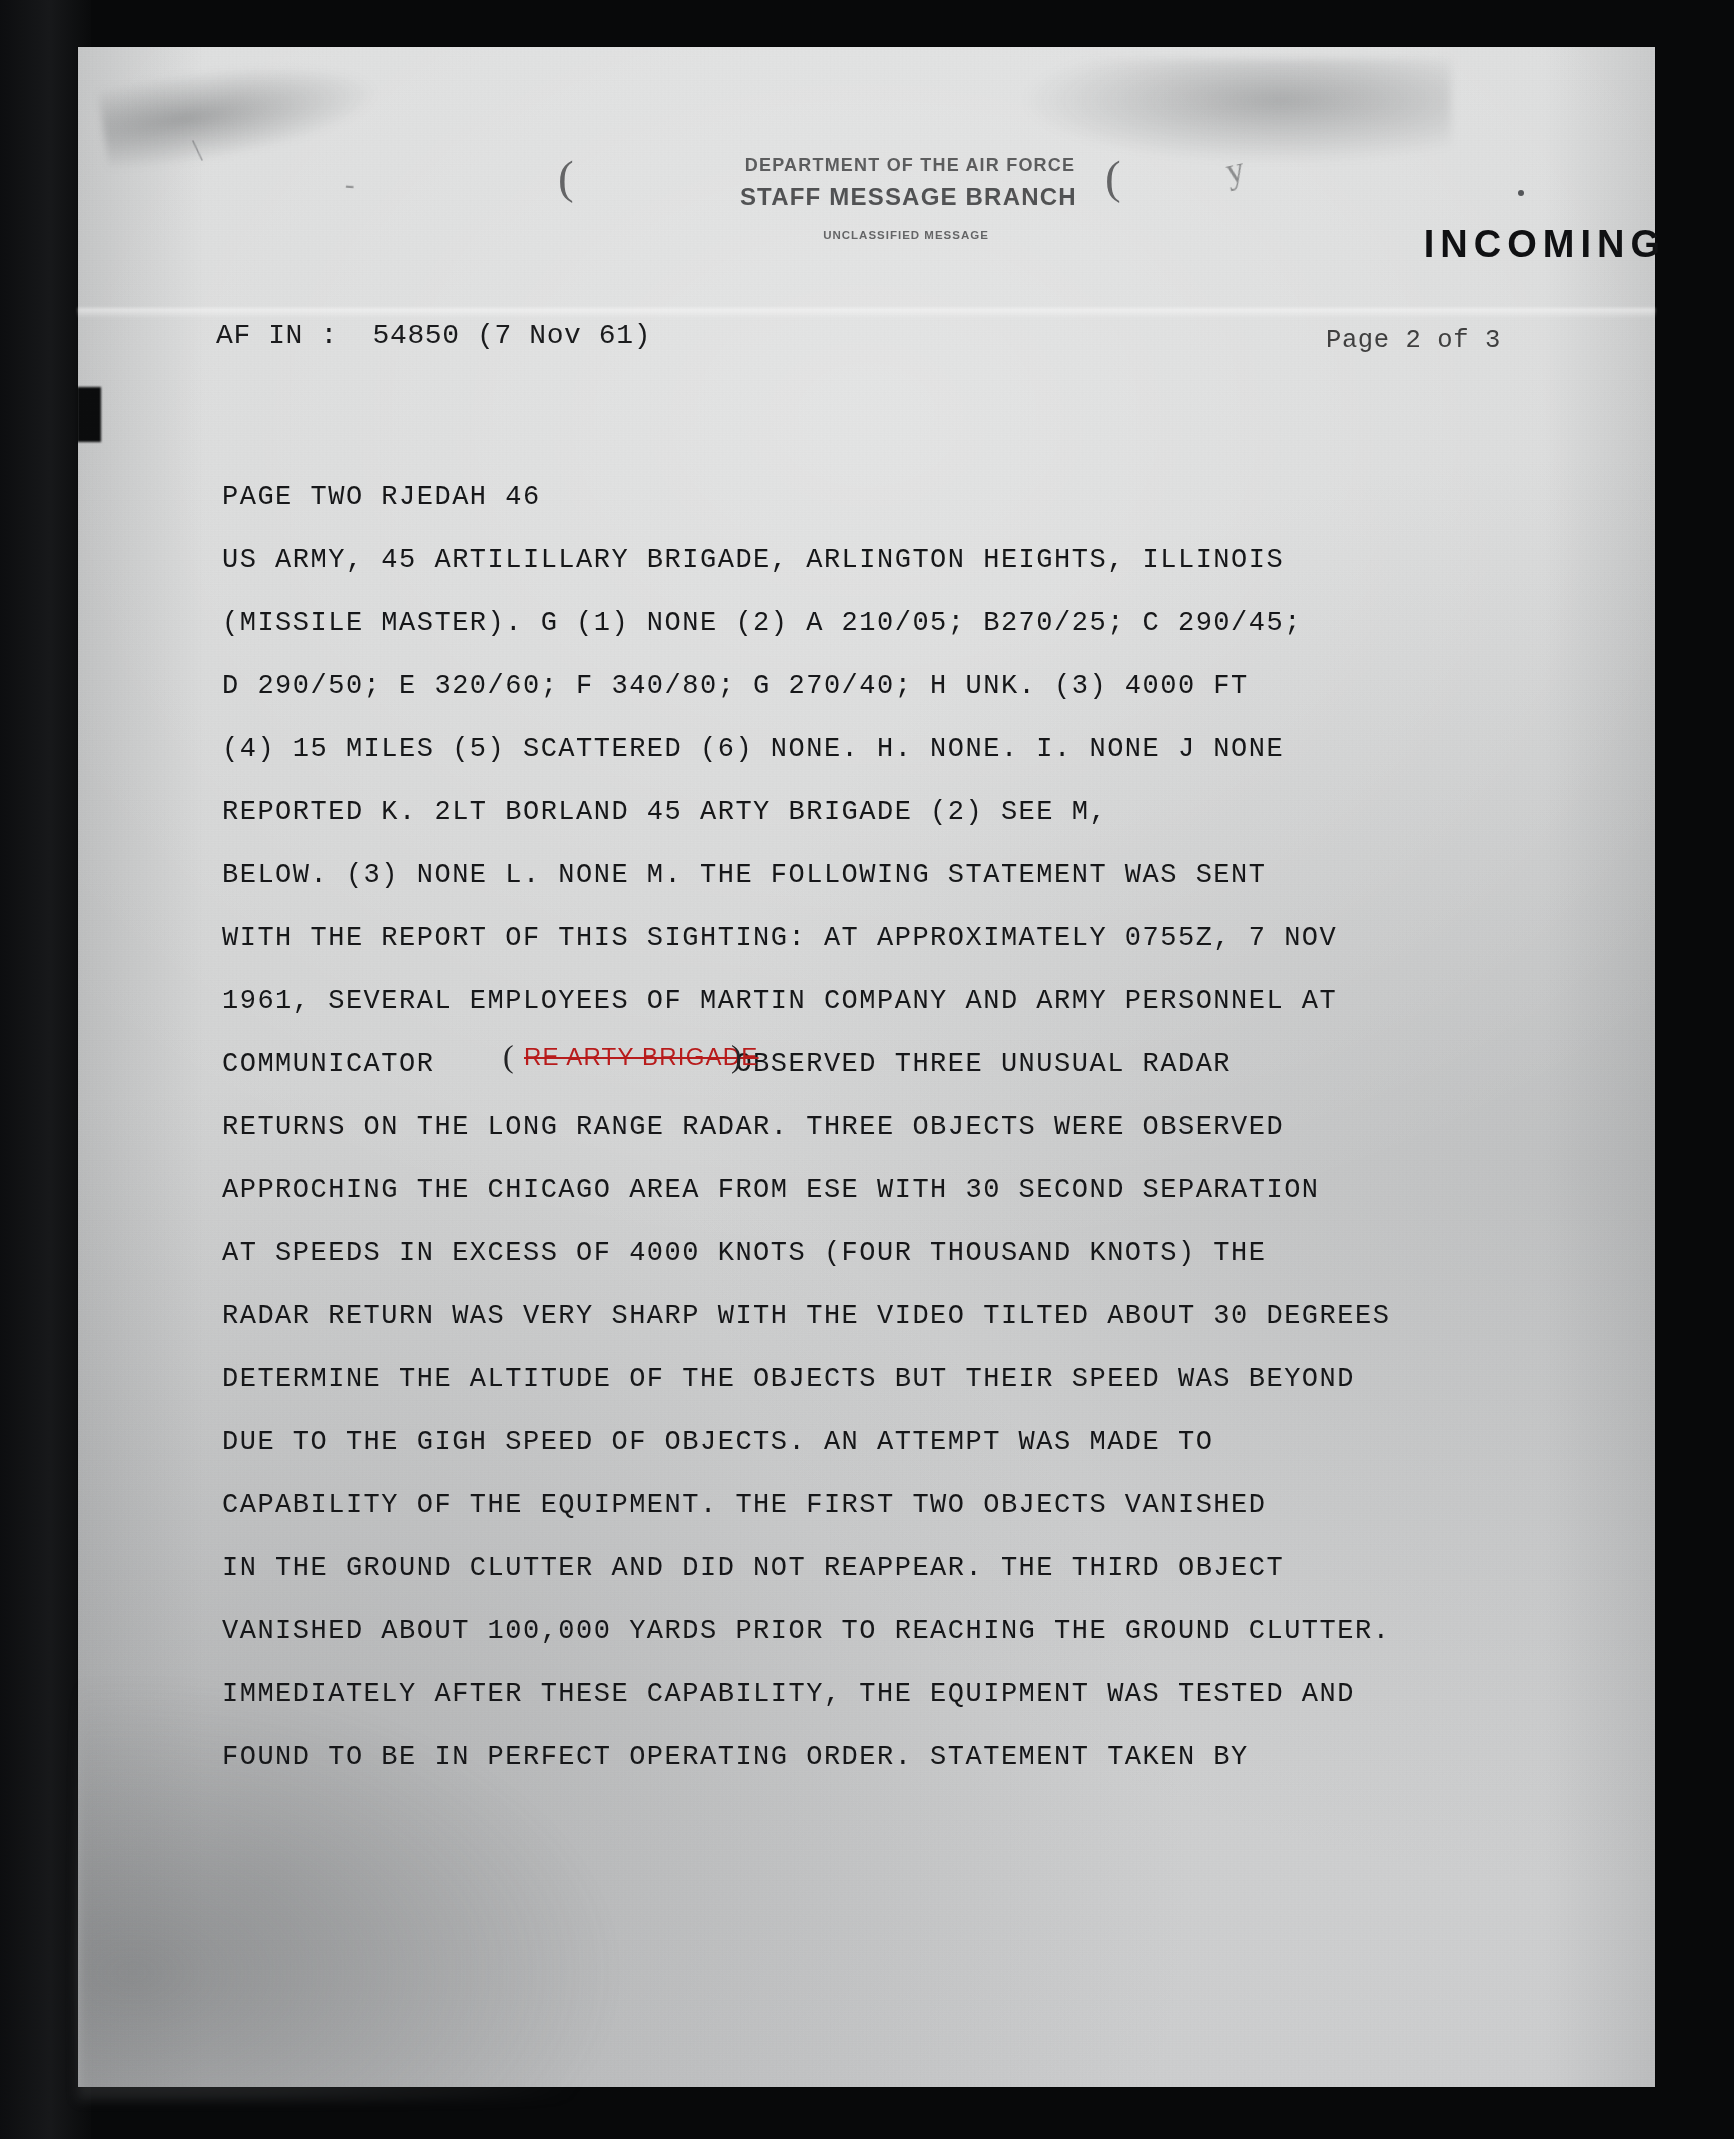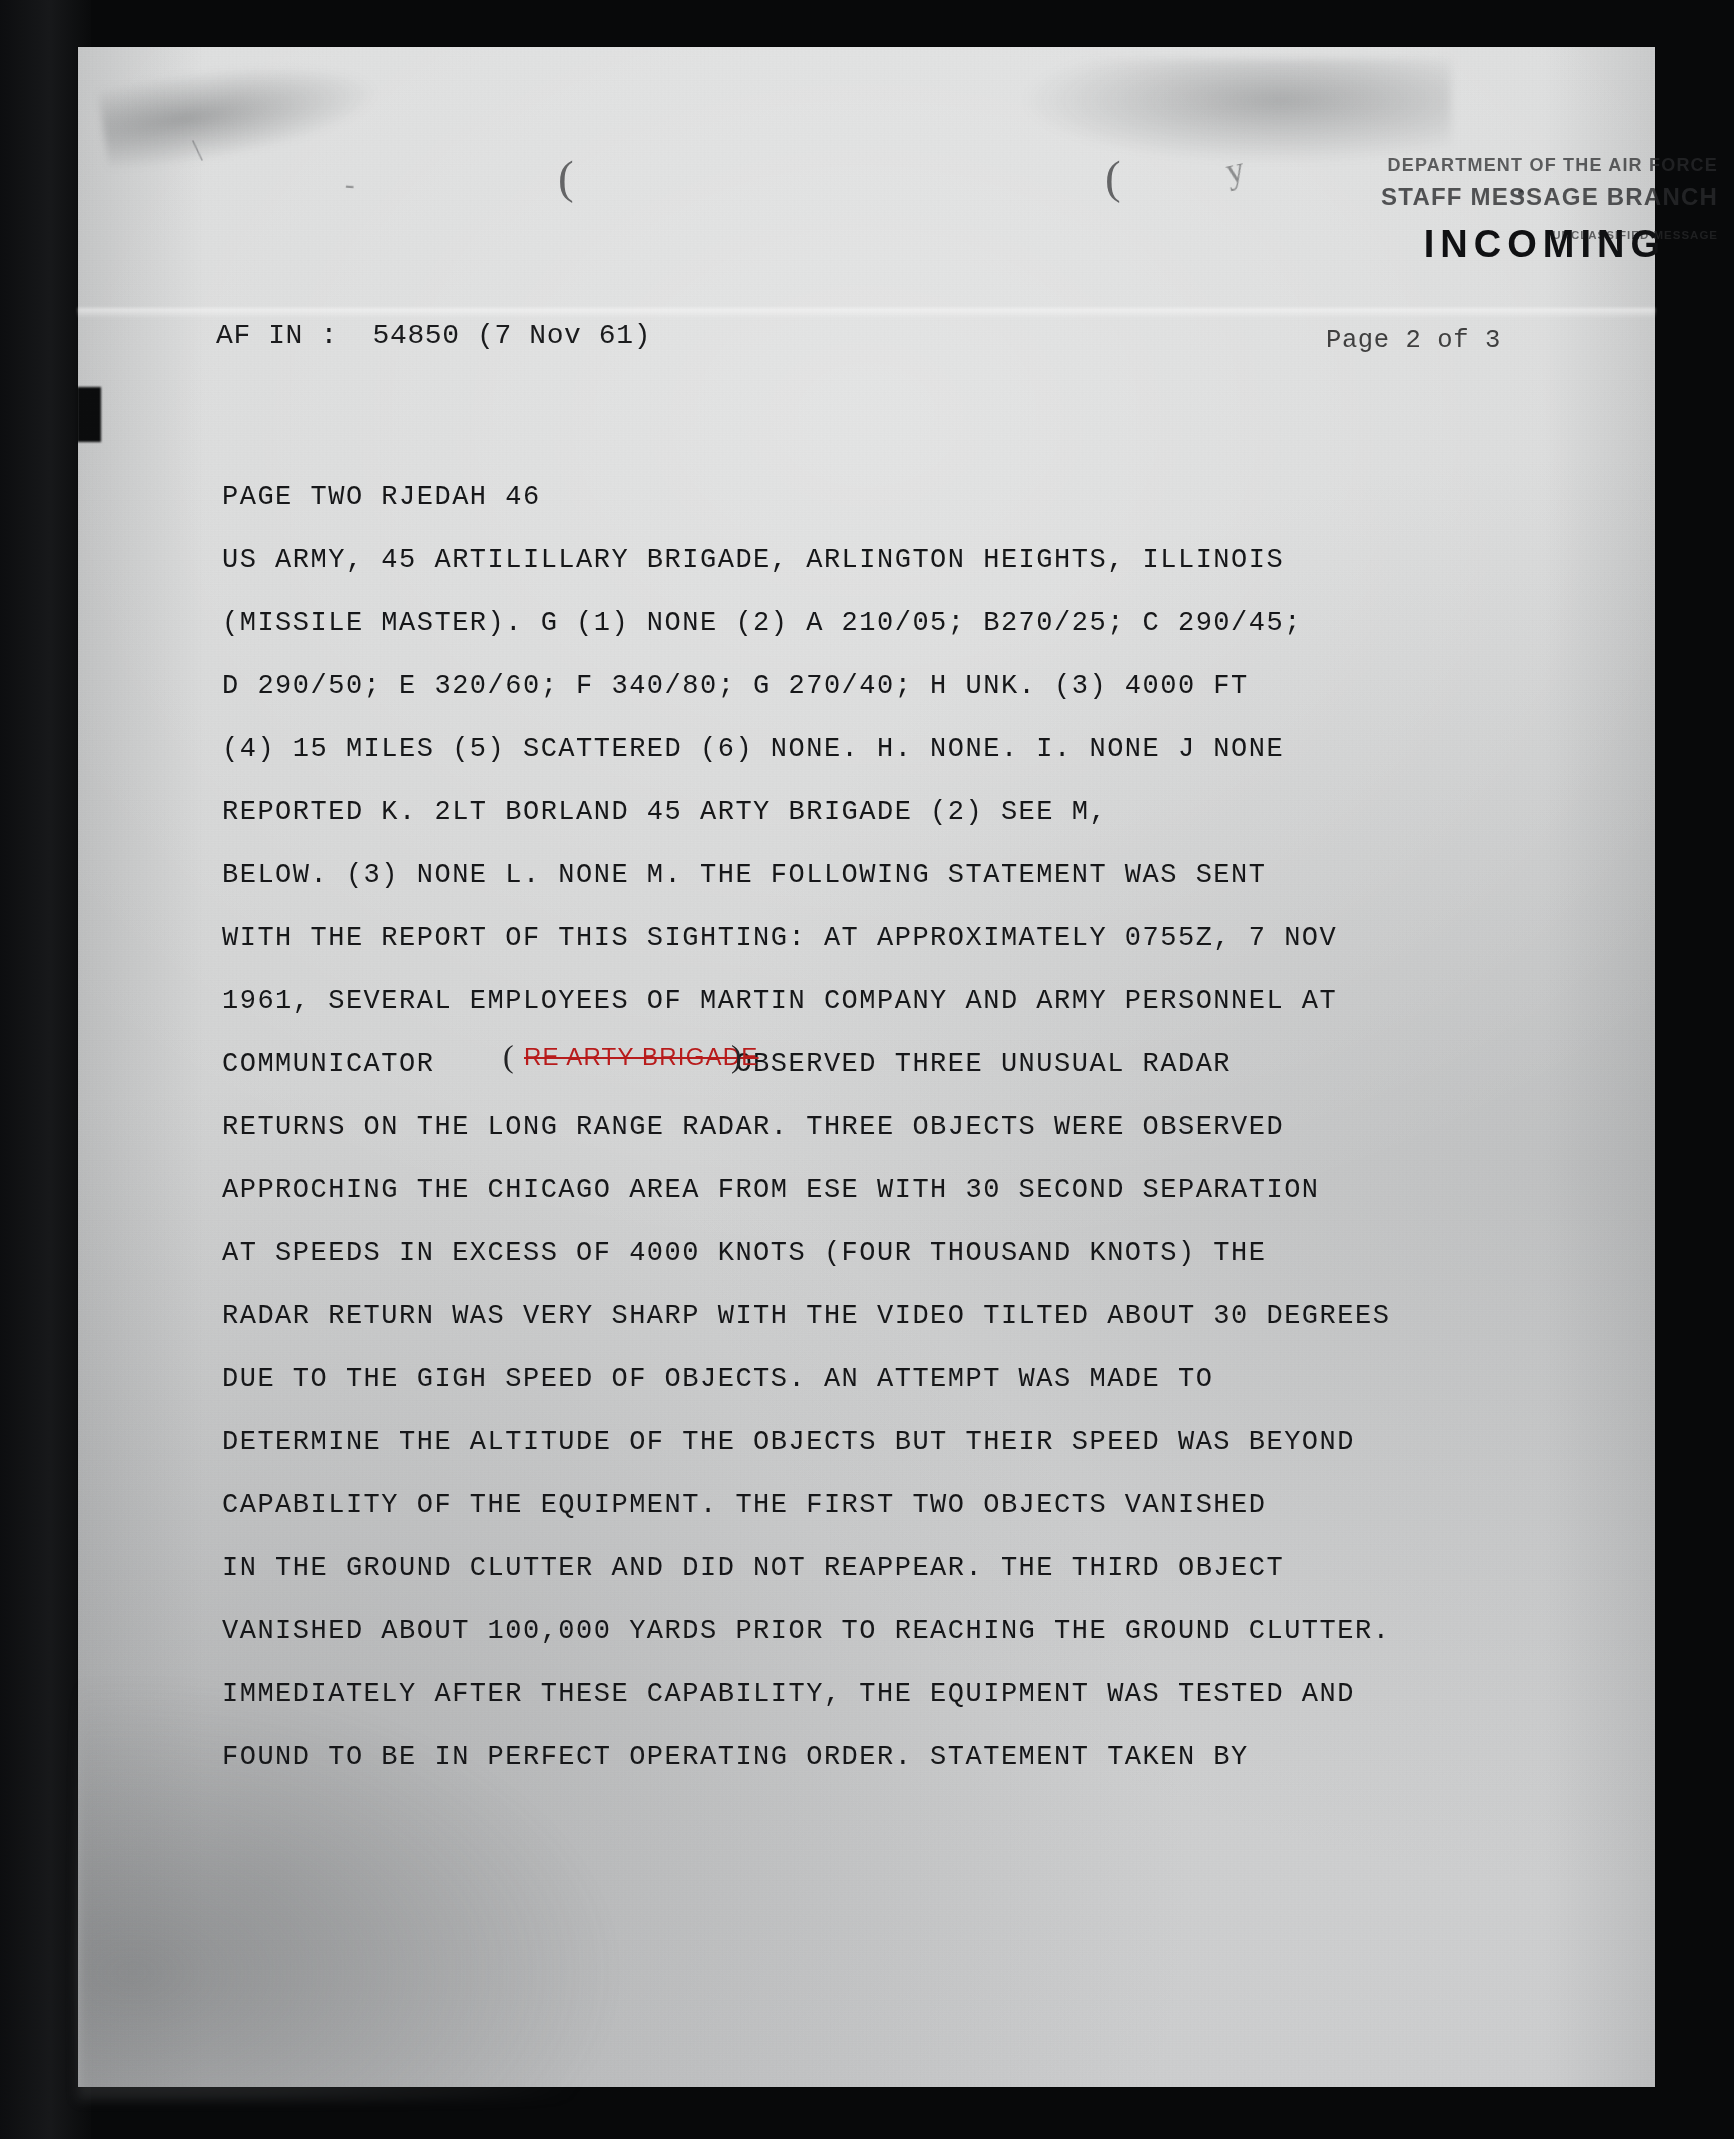--- a/index.html
+++ b/index.html
@@ -102,21 +102,21 @@
     filter: blur(0.6px);
   }
   #dust-2 { left: 1440px; top: 143px; width: 6px; height: 6px; background:#55575a; }
 
   
   #dept-header {
     position: absolute;
     left: 0;
     top: 108px;
     width: 1640px;
-    text-align: right;
+    text-align: center;
     font-family: "Liberation Sans", sans-serif;
     color: #2a2b2d;
   }
   .dept-line-1 {
     font-size: 18px;
     letter-spacing: 1.2px;
     font-weight: 700;
     opacity: .72;
     filter: blur(0.3px);
     margin-left: 24px;
@@ -308,22 +308,22 @@
       <div class="msg-line">(4) 15 MILES (5) SCATTERED (6) NONE. H. NONE. I. NONE J NONE</div>
       <div class="msg-line">REPORTED K. 2LT BORLAND 45 ARTY BRIGADE (2) SEE M,</div>
       <div class="msg-line">BELOW. (3) NONE L. NONE M. THE FOLLOWING STATEMENT WAS SENT</div>
       <div class="msg-line">WITH THE REPORT OF THIS SIGHTING: AT APPROXIMATELY 0755Z, 7 NOV</div>
       <div class="msg-line">1961, SEVERAL EMPLOYEES OF MARTIN COMPANY AND ARMY PERSONNEL AT</div>
       <div class="msg-line">COMMUNICATOR                 OBSERVED THREE UNUSUAL RADAR</div>
       <div class="msg-line">RETURNS ON THE LONG RANGE RADAR. THREE OBJECTS WERE OBSERVED</div>
       <div class="msg-line">APPROCHING THE CHICAGO AREA FROM ESE WITH 30 SECOND SEPARATION</div>
       <div class="msg-line">AT SPEEDS IN EXCESS OF 4000 KNOTS (FOUR THOUSAND KNOTS) THE</div>
       <div class="msg-line">RADAR RETURN WAS VERY SHARP WITH THE VIDEO TILTED ABOUT 30 DEGREES</div>
+      <div class="msg-line">DETERMINE THE ALTITUDE OF THE OBJECTS BUT THEIR SPEED WAS BEYOND</div>
       <div class="msg-line">DUE TO THE GIGH SPEED OF OBJECTS. AN ATTEMPT WAS MADE TO</div>
-      <div class="msg-line">DETERMINE THE ALTITUDE OF THE OBJECTS BUT THEIR SPEED WAS BEYOND</div>
       <div class="msg-line">CAPABILITY OF THE EQUIPMENT. THE FIRST TWO OBJECTS VANISHED</div>
       <div class="msg-line">IN THE GROUND CLUTTER AND DID NOT REAPPEAR. THE THIRD OBJECT</div>
       <div class="msg-line">VANISHED ABOUT 100,000 YARDS PRIOR TO REACHING THE GROUND CLUTTER.</div>
       <div class="msg-line">IMMEDIATELY AFTER THESE CAPABILITY, THE EQUIPMENT WAS TESTED AND</div>
       <div class="msg-line">FOUND TO BE IN PERFECT OPERATING ORDER. STATEMENT TAKEN BY</div>
     </div>
 
     <div id="insert-paren-open">(</div>
     <div id="handwritten-insert">RE ARTY BRIGADE</div>
     <div id="insert-paren-close">)</div>

